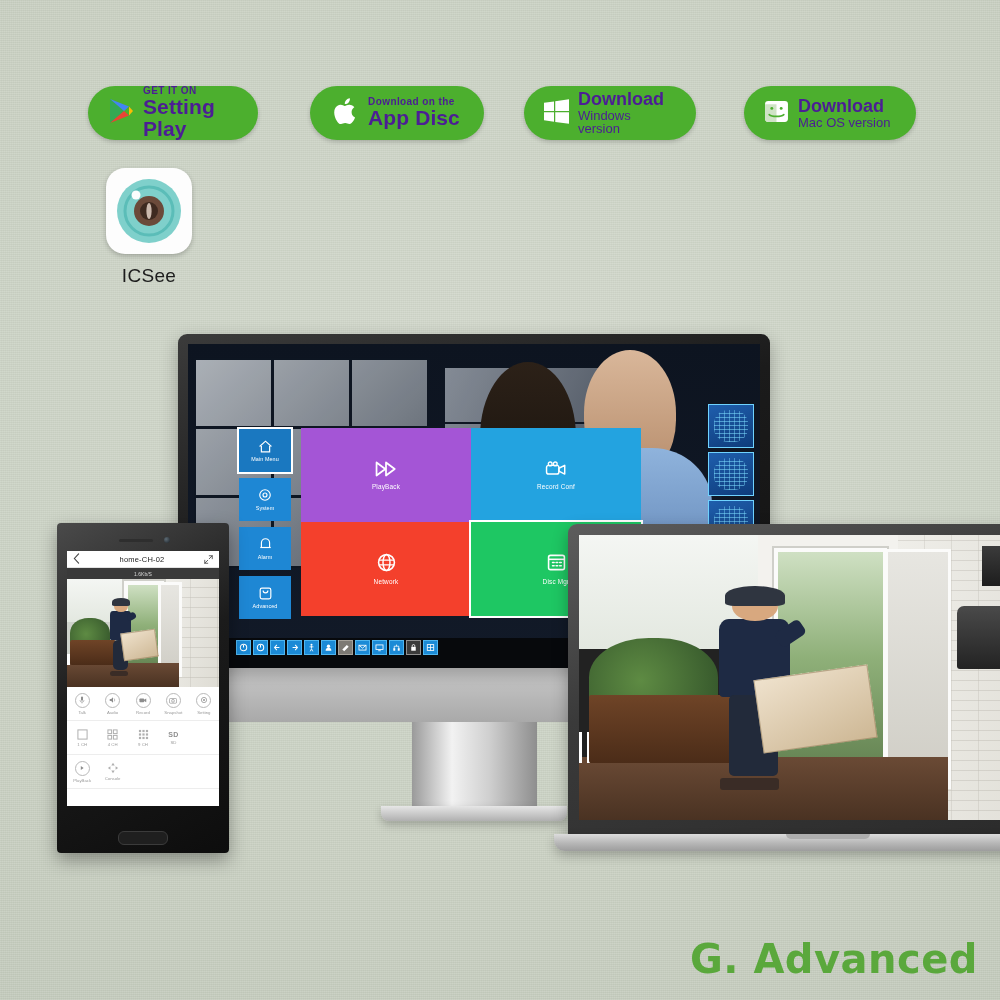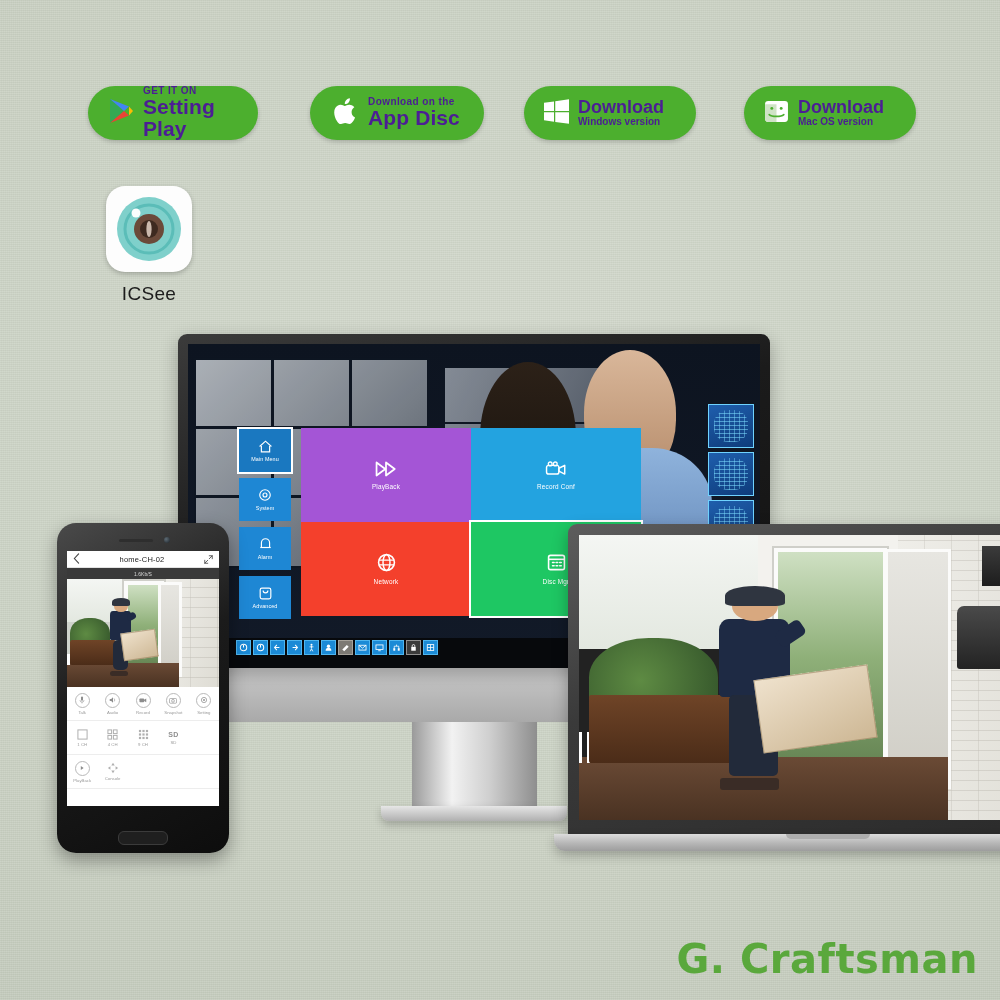--- a/index.html
+++ b/index.html
@@ -26,21 +26,21 @@
   .store-row{position:absolute;top:86px;left:0;width:1000px;height:60px;}
   .store-btn{
     position:absolute;height:54px;border-radius:27px;background:#4CAF2E;
     display:flex;align-items:center;gap:9px;padding:0 20px;box-sizing:border-box;
     box-shadow:0 2px 4px rgba(0,0,0,.18);
   }
   .store-btn .txt{display:flex;flex-direction:column;justify-content:center;color:#4c1d95;line-height:1.04;}
   .store-btn .t-small{font-size:10px;font-weight:bold;letter-spacing:.4px;}
   .store-btn .t-big{font-size:21px;font-weight:bold;letter-spacing:.1px;}
   .store-btn .t-med{font-size:18px;font-weight:bold;}
-  .store-btn .t-sub{font-size:10px;font-weight:bold;}
+  .store-btn .t-sub{font-size:13px;font-weight:normal;}
   .ic{flex:0 0 auto;display:block;}
 
   
   .app{position:absolute;width:130px;text-align:center;}
   .app .tile{width:86px;height:86px;margin:0 auto;border-radius:19px;position:relative;
              box-shadow:0 2px 5px rgba(0,0,0,.22);}
   .app .nm{margin-top:11px;font-size:19px;color:#1d1d1d;letter-spacing:.3px;}
   .tile-icsee{background:#fdfdfd;}
   .tile-vms{background:#2b2f36;border:1px solid #11141a;}
 
@@ -104,21 +104,21 @@
   .tl-net{background:#f4402c;} .tl-disk{background:#1ec763;box-shadow:0 0 0 2px #fff;}
   .toolbar{position:absolute;left:48px;bottom:11px;height:19px;display:flex;gap:2px;align-items:center;}
   .tb{width:15px;height:15px;background:#1b8ad6;border:1px solid #4fb6ef;
       display:flex;align-items:center;justify-content:center;box-sizing:border-box;}
   .tb.gray{background:#7d7a74;border-color:#a6a29a;}
   .tb.dark{background:#3b3b3b;border-color:#8f8f8f;}
   .mon-black-strip{position:absolute;left:0;bottom:0;width:572px;height:30px;background:#07090c;}
 
   
   #phone{position:absolute;left:57px;top:523px;width:172px;height:330px;
-    border-radius:19px;background:linear-gradient(150deg,#4a4a4a,#1b1b1b 45%,#0d0d0d);
+    border-radius:4px;background:linear-gradient(150deg,#4a4a4a,#1b1b1b 45%,#0d0d0d);
     box-shadow:0 7px 18px rgba(0,0,0,.35);padding:0;box-sizing:border-box;}
   .ph-top{height:28px;position:relative;}
   .ph-speaker{position:absolute;left:62px;top:16px;width:34px;height:3px;border-radius:2px;background:#2e2e2e;}
   .ph-cam{position:absolute;left:107px;top:14px;width:6px;height:6px;border-radius:50%;
     background:radial-gradient(circle at 35% 35%,#5e6b74,#1b2228);}
   .ph-screen{position:absolute;left:10px;top:28px;width:152px;height:255px;background:#fff;overflow:hidden;}
   .ph-home{position:absolute;left:61px;bottom:8px;width:48px;height:12px;border-radius:6px;
     border:1px solid #3b3b3b;background:#1f1f1f;}
   .ph-hdr{height:17px;display:flex;align-items:center;justify-content:space-between;
     padding:0 6px;border-bottom:1px solid #e2e2e2;box-sizing:border-box;background:#fff;}
@@ -249,21 +249,21 @@
           <path d="M5 15c2.6 2.3 11.4 2.3 14 0" stroke="#4CAF2E" stroke-width="1.6" fill="none" stroke-linecap="round"></path>
         </svg>
       </span>
       <span class="txt">
         <span class="t-med">Download</span>
         <span class="t-sub">Mac OS version</span>
       </span>
     </div>
   </div>
 
-  <div class="app" style="left:84px;top:186px;">
+  <div class="app" style="left:84px;top:168px;">
     <div class="tile tile-icsee">
       <svg width="86" height="86" viewBox="0 0 86 86">
         <circle cx="43" cy="43" r="32" fill="#7fd0cb"></circle>
         <circle cx="43" cy="43" r="24" fill="none" stroke="#5bbdb8" stroke-width="3"></circle>
         <circle cx="43" cy="43" r="15" fill="#6b4a3a"></circle>
         <circle cx="43" cy="43" r="9" fill="#3e2a20"></circle>
         <ellipse cx="43" cy="43" rx="2.6" ry="8" fill="#cbb9ad"></ellipse>
         <circle cx="30" cy="27" r="4.5" fill="#fbfdfd"></circle>
       </svg>
     </div>
@@ -625,15 +625,15 @@
           <div class="ctrl empty"></div>
           <div class="ctrl empty"></div>
         </div>
 
       </div>
     </div>
 
     <div class="ph-home"></div>
   </div>
 
-  <div id="brand">G. Craftsman</div>
+  <div id="brand">G. Advanced</div>
 
 </div>
 
 </body></html>

